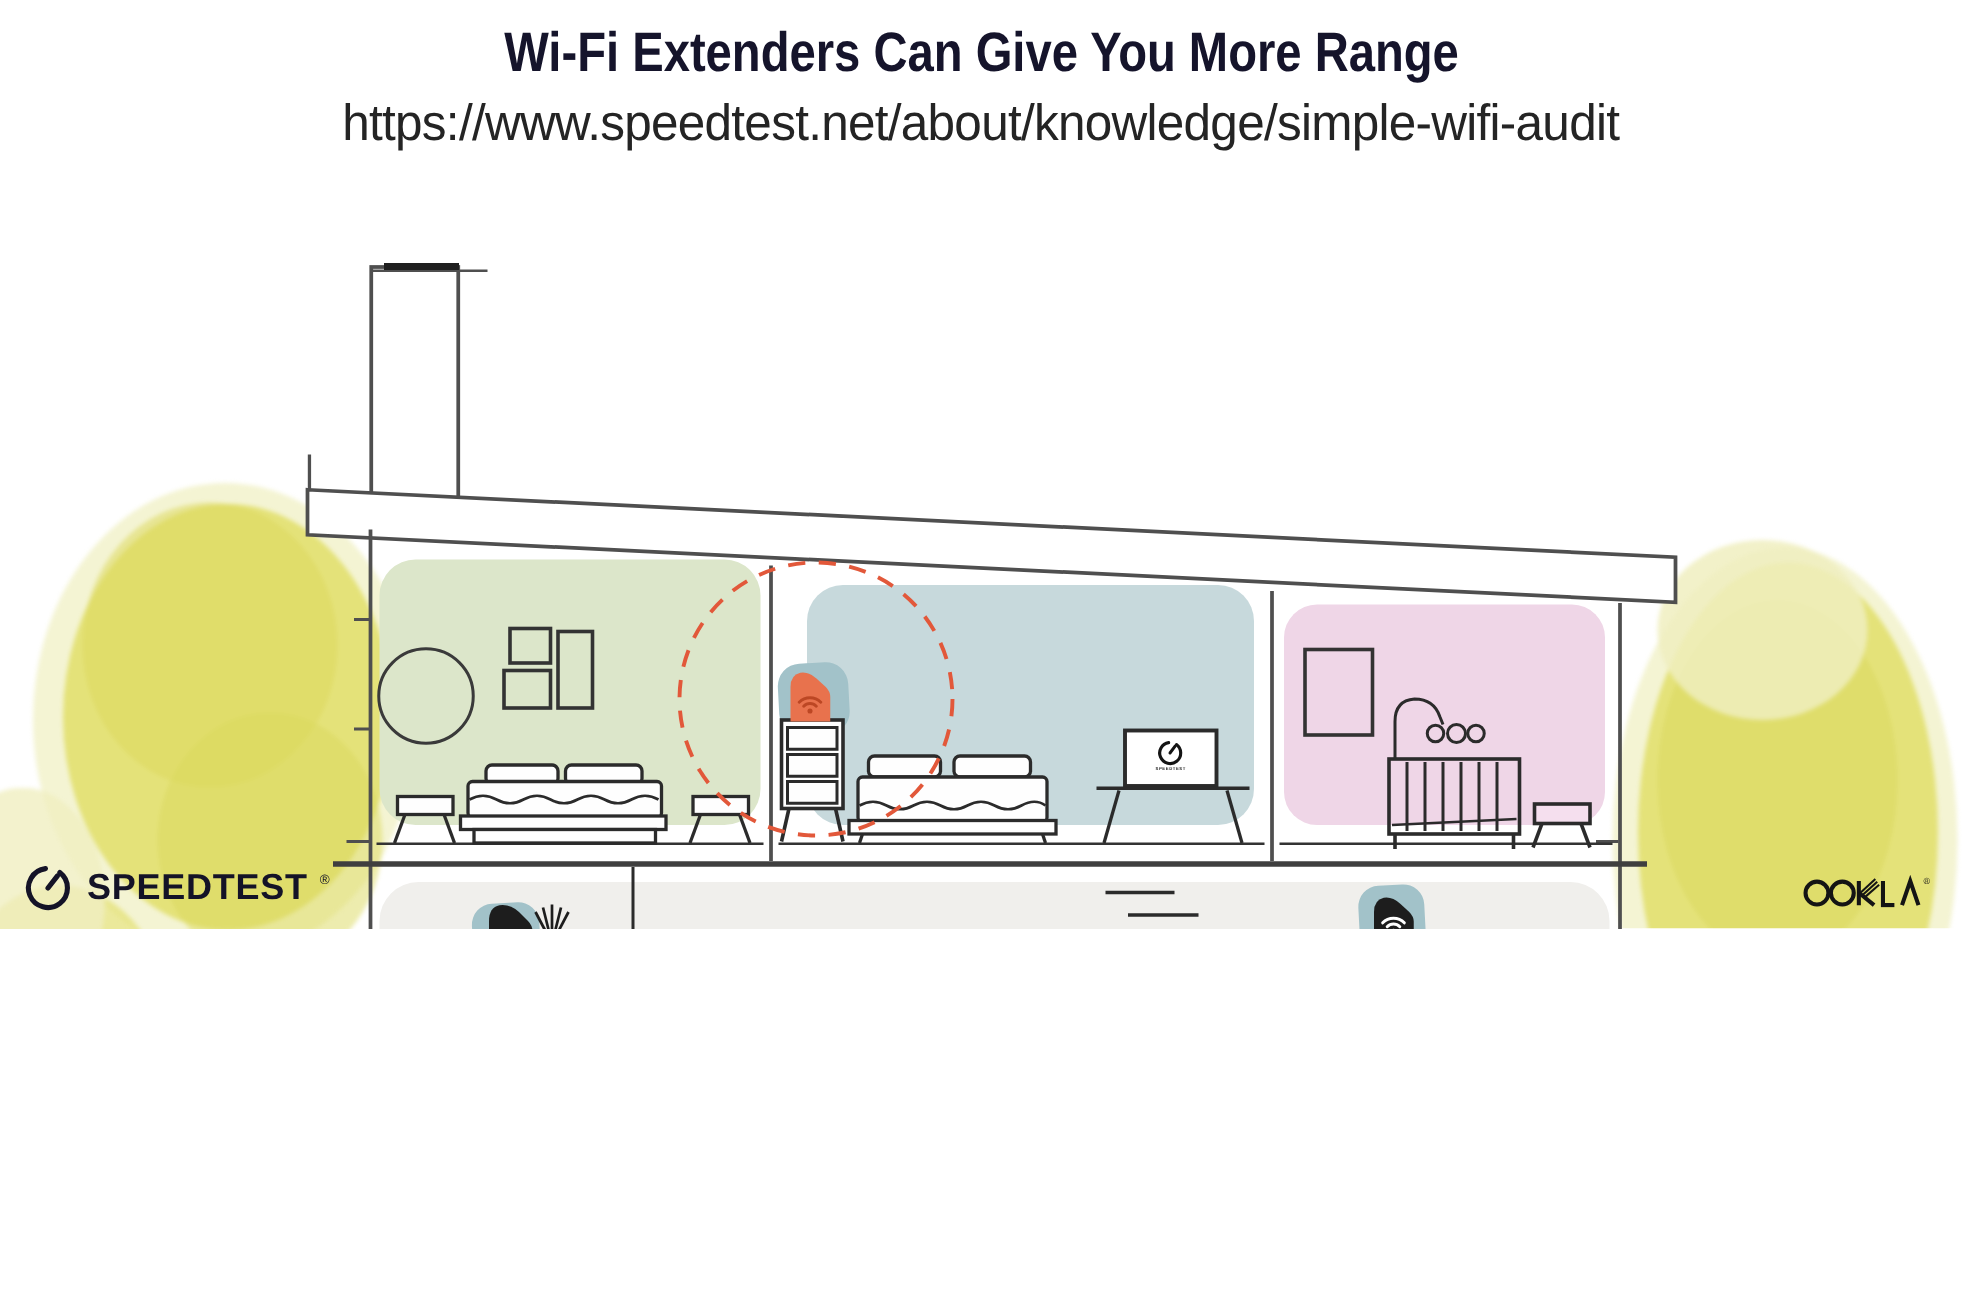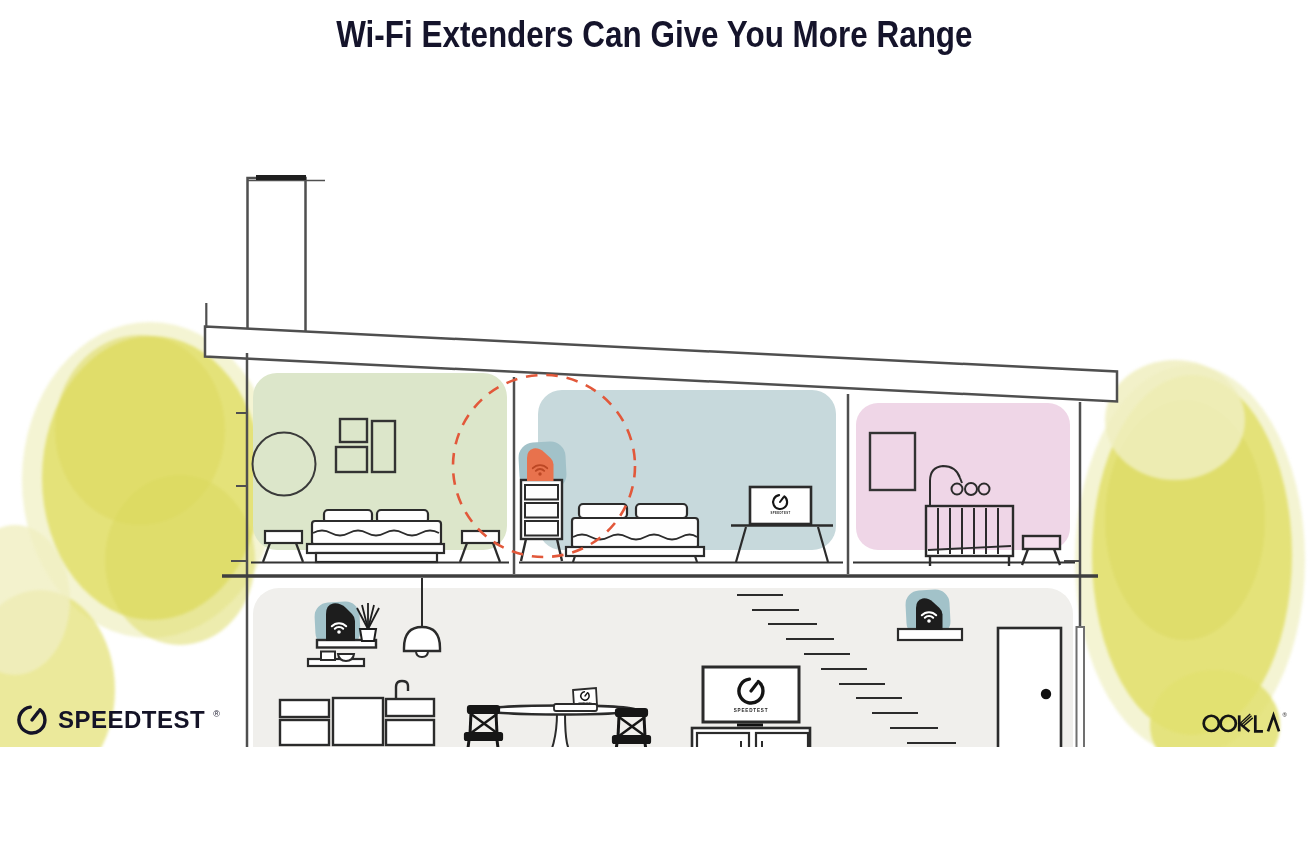--- a/index.html
+++ b/index.html
@@ -1,16 +1,16 @@
 <!DOCTYPE html>
 <html style="--green_room: #dce6ca; --blue_room: #c7d9dc; --pink_room: #efd6e7; --floor_gray: #f0efec; --teal_accent: #a2c2c9; --orange_accent: #e8724d; --wifi_orange_dark: #bc4724; --dashed_circle: #e2583a; --foliage_core: #e2e070; --foliage_dark: #dcd95e; --foliage_halo: #f0efc0; --line_gray: #4f4f4f; --furniture_ink: #2b2b2b; --ink: #141327;"><head>
 <meta charset="utf-8">
 <style>
   html,body{margin:0;padding:0;background:#fff;}
-  .page{position:relative;width:1308px;height:747px;background:#ffffff;overflow:hidden;
+  .page{position:relative;width:1308px;height:619px;background:#ffffff;overflow:hidden;
         font-family:"Liberation Sans",sans-serif;}
   .hdr{position:absolute;top:14px;left:0;right:0;text-align:center;z-index:3;}
   .title{display:inline-block;font-size:37px;font-weight:800;color:#15142b;
          transform:scaleX(.85);transform-origin:center;white-space:nowrap;}
   .url-line{margin-top:7px;}
   .url{display:inline-block;font-size:34px;font-weight:400;color:#242424;
        transform:scaleX(.97);transform-origin:center;white-space:nowrap;letter-spacing:-.5px;}
   .scene{position:absolute;left:0;top:0;z-index:1;}
   .ftr{position:absolute;left:16px;right:18px;bottom:10px;display:flex;
        justify-content:space-between;align-items:center;z-index:3;}
@@ -21,20 +21,23 @@
   .sr{position:absolute;width:1px;height:1px;overflow:hidden;clip:rect(0 0 0 0);}
   svg text{font-family:"Liberation Sans",sans-serif;}
 </style>
 </head>
 <body>
 
 <div class="page">
 
   <div class="hdr">
     <span class="title">Wi-Fi Extenders Can Give You More Range</span>
+    <div class="url-line">
+      <span class="url">https://www.speedtest.net/about/knowledge/simple-wifi-audit</span>
+    </div>
   </div>
 
   <svg class="scene" width="1308" height="861" viewBox="0 0 1308 861" role="img">
 
     <g class="soft">
       <ellipse cx="150" cy="480" rx="128" ry="158" style="fill:var(--foliage_halo)" opacity=".7"></ellipse>
       <ellipse cx="152" cy="478" rx="110" ry="142" style="fill:var(--foliage_core)" opacity=".9"></ellipse>
       <ellipse cx="140" cy="430" rx="85" ry="95" style="fill:var(--foliage_dark)" opacity=".55"></ellipse>
       <ellipse cx="180" cy="560" rx="75" ry="85" style="fill:var(--foliage_dark)" opacity=".5"></ellipse>
       <ellipse cx="40" cy="690" rx="75" ry="100" style="fill:var(--foliage_core)" opacity=".7"></ellipse>

